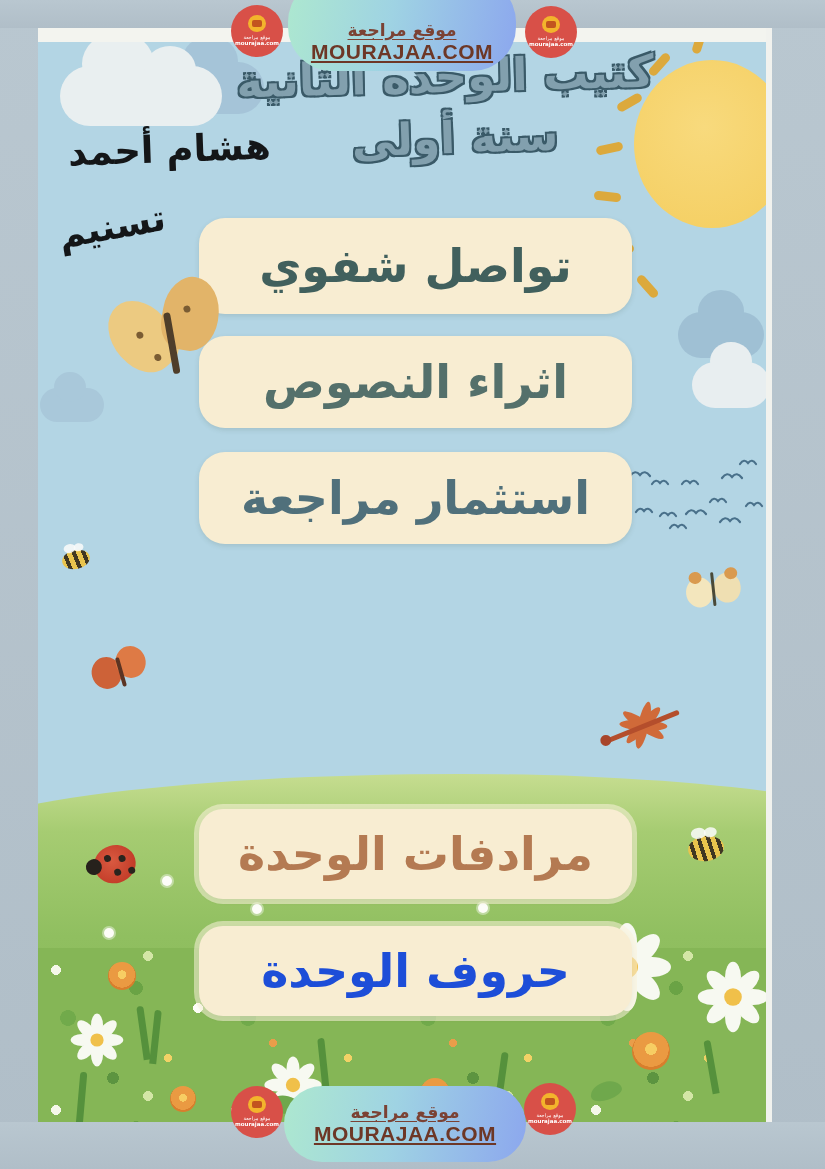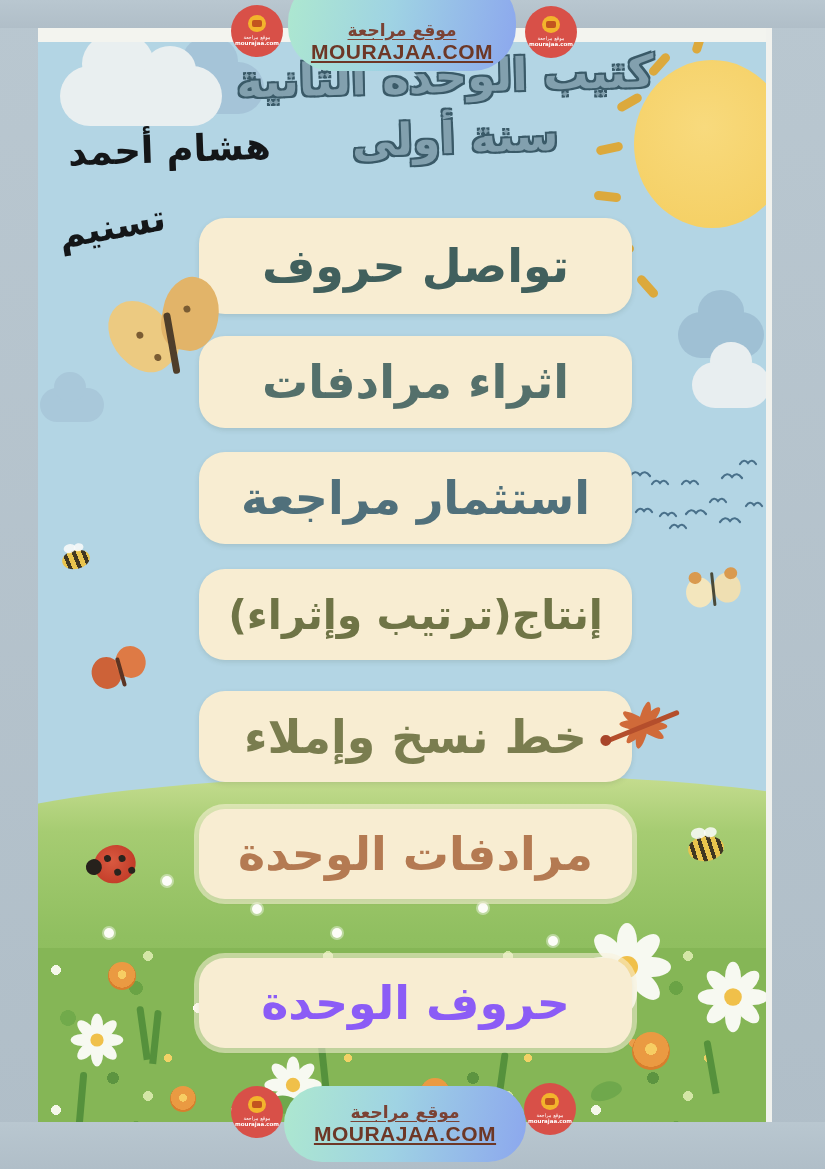--- a/index.html
+++ b/index.html
@@ -42,21 +42,21 @@
   .name{position:absolute;z-index:3;font-weight:bold;color:#141618;}
   .n1{left:68px;top:128px;font-size:37px;transform:rotate(-2deg);}
   .n2{left:58px;top:206px;font-size:36px;transform:rotate(-10deg);}
   .grouptext{position:absolute;left:220px;top:1042px;width:430px;z-index:5;text-align:center;
              font-size:40px;font-weight:bold;color:#2c3b49;text-shadow:1px 1px 0 #16222c;}
 
   
   .btn{position:absolute;left:199px;width:433px;z-index:5;display:flex;align-items:center;justify-content:center;
        background:#f8edd2;border-radius:26px;font-size:46px;font-weight:bold;
        box-shadow:0 2px 5px rgba(60,80,60,.15);white-space:nowrap;}
-  .glow{box-shadow:0 0 0 5px rgba(250,242,218,.55),0 2px 5px rgba(60,80,60,.15);}
+  .glow{box-shadow:0 0 0 5px rgba(250,242,218,.55),0 2px 5px rgba(60,80,60,.15);border-radius:24px;}
 
   
   .hill{position:absolute;left:-62px;top:774px;width:950px;height:360px;z-index:2;
         background:linear-gradient(180deg,#c6dd90 0%,#a6cc72 16%,#90bf60 45%,#83b455 100%);
         border-radius:55% 45% 0 0/20% 16% 0 0;}
   .band{position:absolute;left:38px;top:948px;width:734px;height:176px;z-index:3;background-color:#85b656;
     background-image:
       radial-gradient(circle 5px at 18px 22px,#f4f7e9 97%,transparent 100%),
       radial-gradient(circle 4px at 55px 95px,#e99d4a 97%,transparent 100%),
       radial-gradient(circle 7px at 98px 40px,#6aa345 97%,transparent 100%),
@@ -254,27 +254,25 @@
   <i class="blade" style="left:140px;top:1006px;transform:rotate(-8deg)"></i>
   <i class="blade" style="left:152px;top:1010px;transform:rotate(6deg)"></i>
   <i class="blade" style="left:320px;top:1038px;transform:rotate(-6deg)"></i>
   <i class="blade" style="left:498px;top:1052px;transform:rotate(8deg)"></i>
   <i class="blade" style="left:708px;top:1040px;transform:rotate(-10deg)"></i>
   <i class="blade" style="left:78px;top:1072px;transform:rotate(5deg)"></i>
   <i class="leaf" style="left:590px;top:1082px;transform:rotate(-18deg)"></i>
   <i class="leaf" style="left:270px;top:1096px;transform:rotate(14deg)"></i>
   <i class="leaf" style="left:460px;top:1104px;transform:rotate(-8deg)"></i>
 
-  <div class="btn" dir="rtl" style="top: 218px; height: 96px; color: rgb(65, 96, 93);">تواصل حروف</div>
-  <div class="btn" dir="rtl" style="top: 336px; height: 92px; color: rgb(84, 112, 107);">اثراء مرادفات</div>
+  <div class="btn" dir="rtl" style="top: 218px; height: 96px; color: rgb(65, 96, 93);">تواصل شفوي</div>
+  <div class="btn" dir="rtl" style="top: 336px; height: 92px; color: rgb(84, 112, 107);">اثراء النصوص</div>
   <div class="btn" dir="rtl" style="top: 452px; height: 92px; color: rgb(80, 112, 123);">استثمار مراجعة</div>
-  <div class="btn" dir="rtl" style="top: 569px; height: 91px; font-size: 41px; color: rgb(111, 116, 70);">إنتاج(ترتيب وإثراء)</div>
-  <div class="btn" dir="rtl" style="top: 691px; height: 91px; color: rgb(122, 125, 79);">خط نسخ وإملاء</div>
   <div class="btn glow" dir="rtl" style="top: 809px; height: 90px; color: rgb(180, 122, 82);">مرادفات الوحدة</div>
-  <div class="btn glow" dir="rtl" style="top: 926px; height: 90px; color: #8b5cf6; margin-top: 32px;">حروف الوحدة</div>
+  <div class="btn glow" dir="rtl" style="top: 926px; height: 90px; color: #1d4ed8;">حروف الوحدة</div>
 
   <div class="bfly-big">
     <span class="wl"></span>
       <span class="wr"></span>
       <span class="bd"></span>
     <em style="left:28px;top:44px"></em>
       <em style="left:80px;top:30px"></em>
       <em style="left:40px;top:70px"></em>
   </div>
   <div class="bfly-o">

